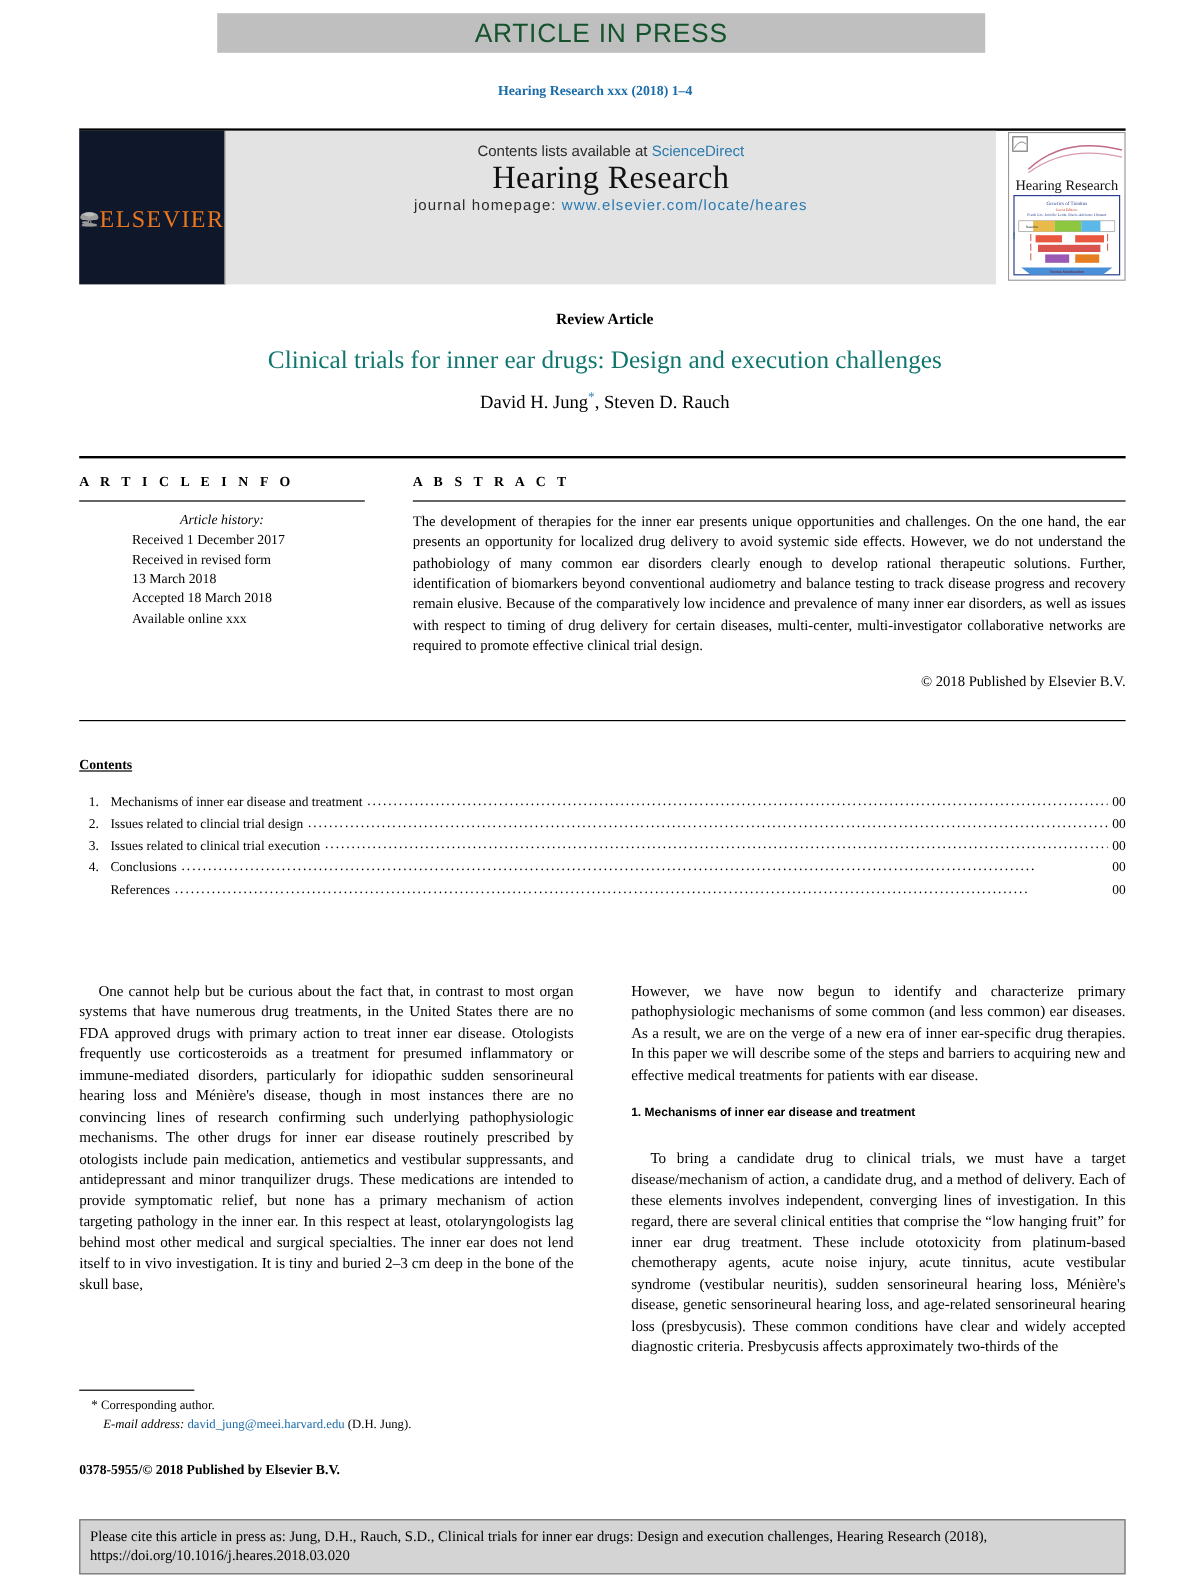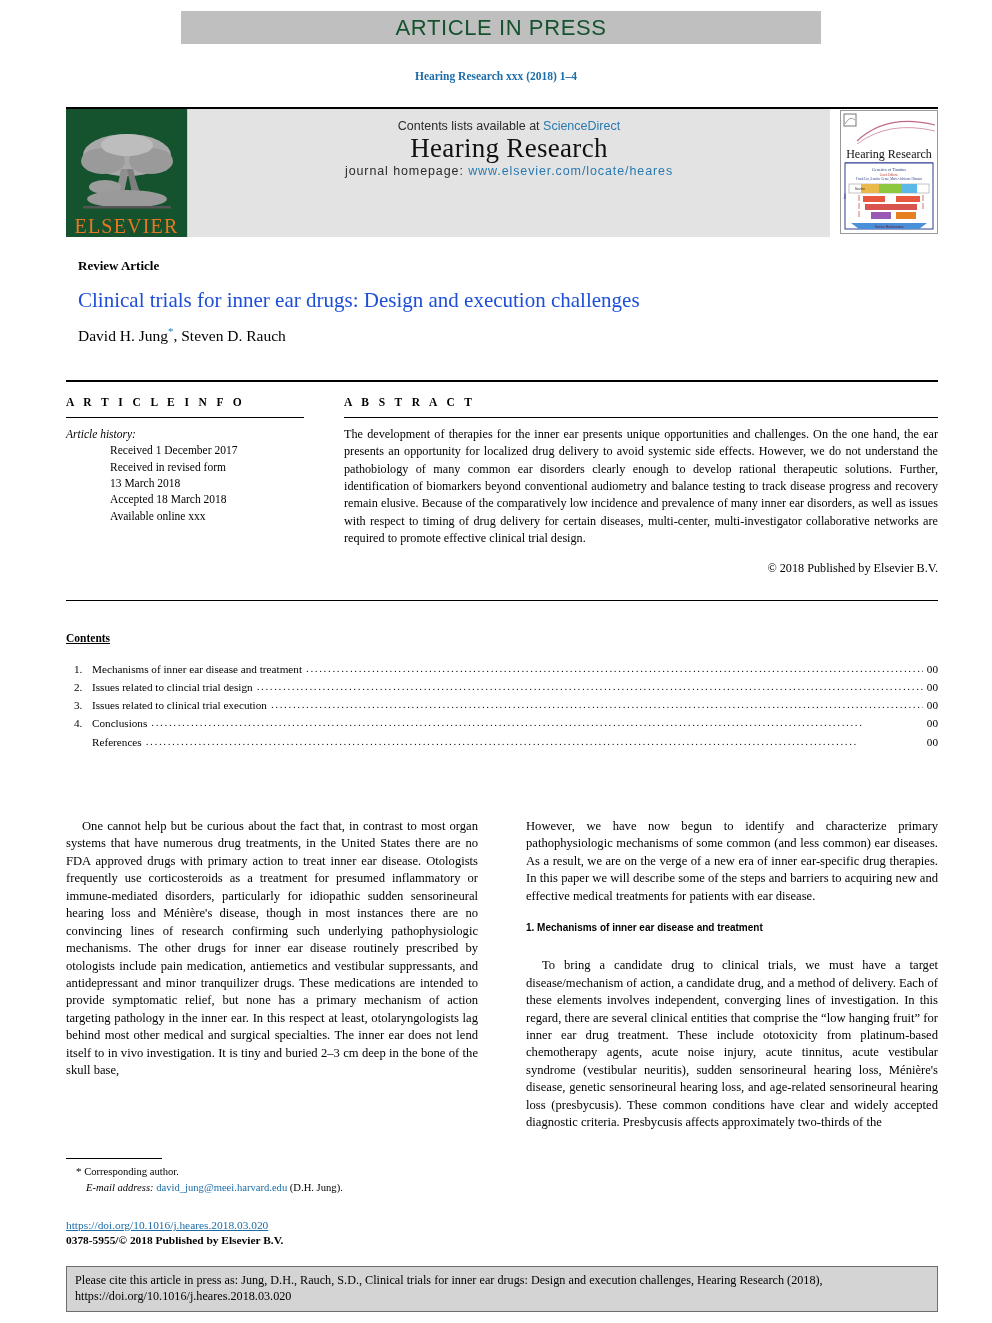--- a/index.html
+++ b/index.html
@@ -58,26 +58,26 @@
     border-top: 2.5px solid #000;
     display: flex;
     align-items: stretch;
     height: 128px;
   }
   .elsevier-logo {
     width: 122px;
     flex: 0 0 122px;
     border-right: 1px solid #c8c8c8;
     display: flex;
-    flex-direction: column;
+    flex-direction: row;
     align-items: center;
     justify-content: flex-end;
     padding-top: 20px;
     box-sizing: border-box;
-    background: #14532d;
+    background: #0f172a;
   }
   .tree-svg { display:block; }
   .elsevier-word {
     font-family: "Liberation Serif", serif;
     font-size: 20px;
     letter-spacing: 1.2px;
     color: #e87722;
     line-height: 1;
     margin-top: 1px;
     margin-bottom: 1px;
@@ -119,33 +119,33 @@
     margin-top: 1px;
     border: 1px solid #999;
     box-sizing: border-box;
     background: #fff;
     height: 124px;
     overflow: hidden;
     position: relative;
   }
 
   
-  .title-block { position:absolute; left: 78px; top: 258px; width: 872px; }
+  .title-block { position:absolute; left: 68px; top: 258px; width: 872px; text-align: center; }
   .article-type {
     font-family: "Liberation Serif", serif;
     font-size: 13px;
     font-weight: bold;
     color: #000;
     margin-bottom: 14px;
   }
   .article-title {
     font-family: "Liberation Serif", serif;
     font-size: 21px;
     font-weight: normal;
-    color: #1d4ed8;
+    color: #0f766e;
     line-height: 1.15;
     margin-bottom: 13px;
   }
   .authors {
     font-family: "Liberation Serif", serif;
     font-size: 15.5px;
     color: #000;
   }
   .authors sup.star { color: #2a7ab0; font-size: 11px; }
 
@@ -167,20 +167,21 @@
     letter-spacing: 3.4px;
     color: #000;
     margin-bottom: 9px;
   }
   .thin-rule { border-top: 1.6px solid #000; margin-bottom: 8px; }
   .hist-title {
     font-family: "Liberation Serif", serif;
     font-style: italic;
     font-size: 11.5px;
     line-height: 1.42;
+    text-align: center;
   }
   .hist-line {
     font-family: "Liberation Serif", serif;
     font-size: 11.5px;
     line-height: 1.42;
     margin-left: 44px;
   }
   .abstract-text {
     font-family: "Liberation Serif", serif;
     font-size: 12.2px;
@@ -473,19 +474,18 @@
     <span>Corresponding author.</span>
   </div>
   <div class="foot-line" style="padding-left:20px;">
     <i>E-mail address:</i>
     <span class="mail">david_jung@meei.harvard.edu</span>
     <span>(D.H. Jung).</span>
   </div>
 </div>
 
 <div class="doi-block">
-  <div class="doi-link">https://doi.org/10.1016/j.heares.2018.03.020</div>
   <div class="issn-line">0378-5955/© 2018 Published by Elsevier B.V.</div>
 </div>
 
 <div class="cite-box">
   <div class="cite-text">Please cite this article in press as: Jung, D.H., Rauch, S.D., Clinical trials for inner ear drugs: Design and execution challenges, Hearing Research (2018), https://doi.org/10.1016/j.heares.2018.03.020</div>
 </div>
 
 </body></html>

